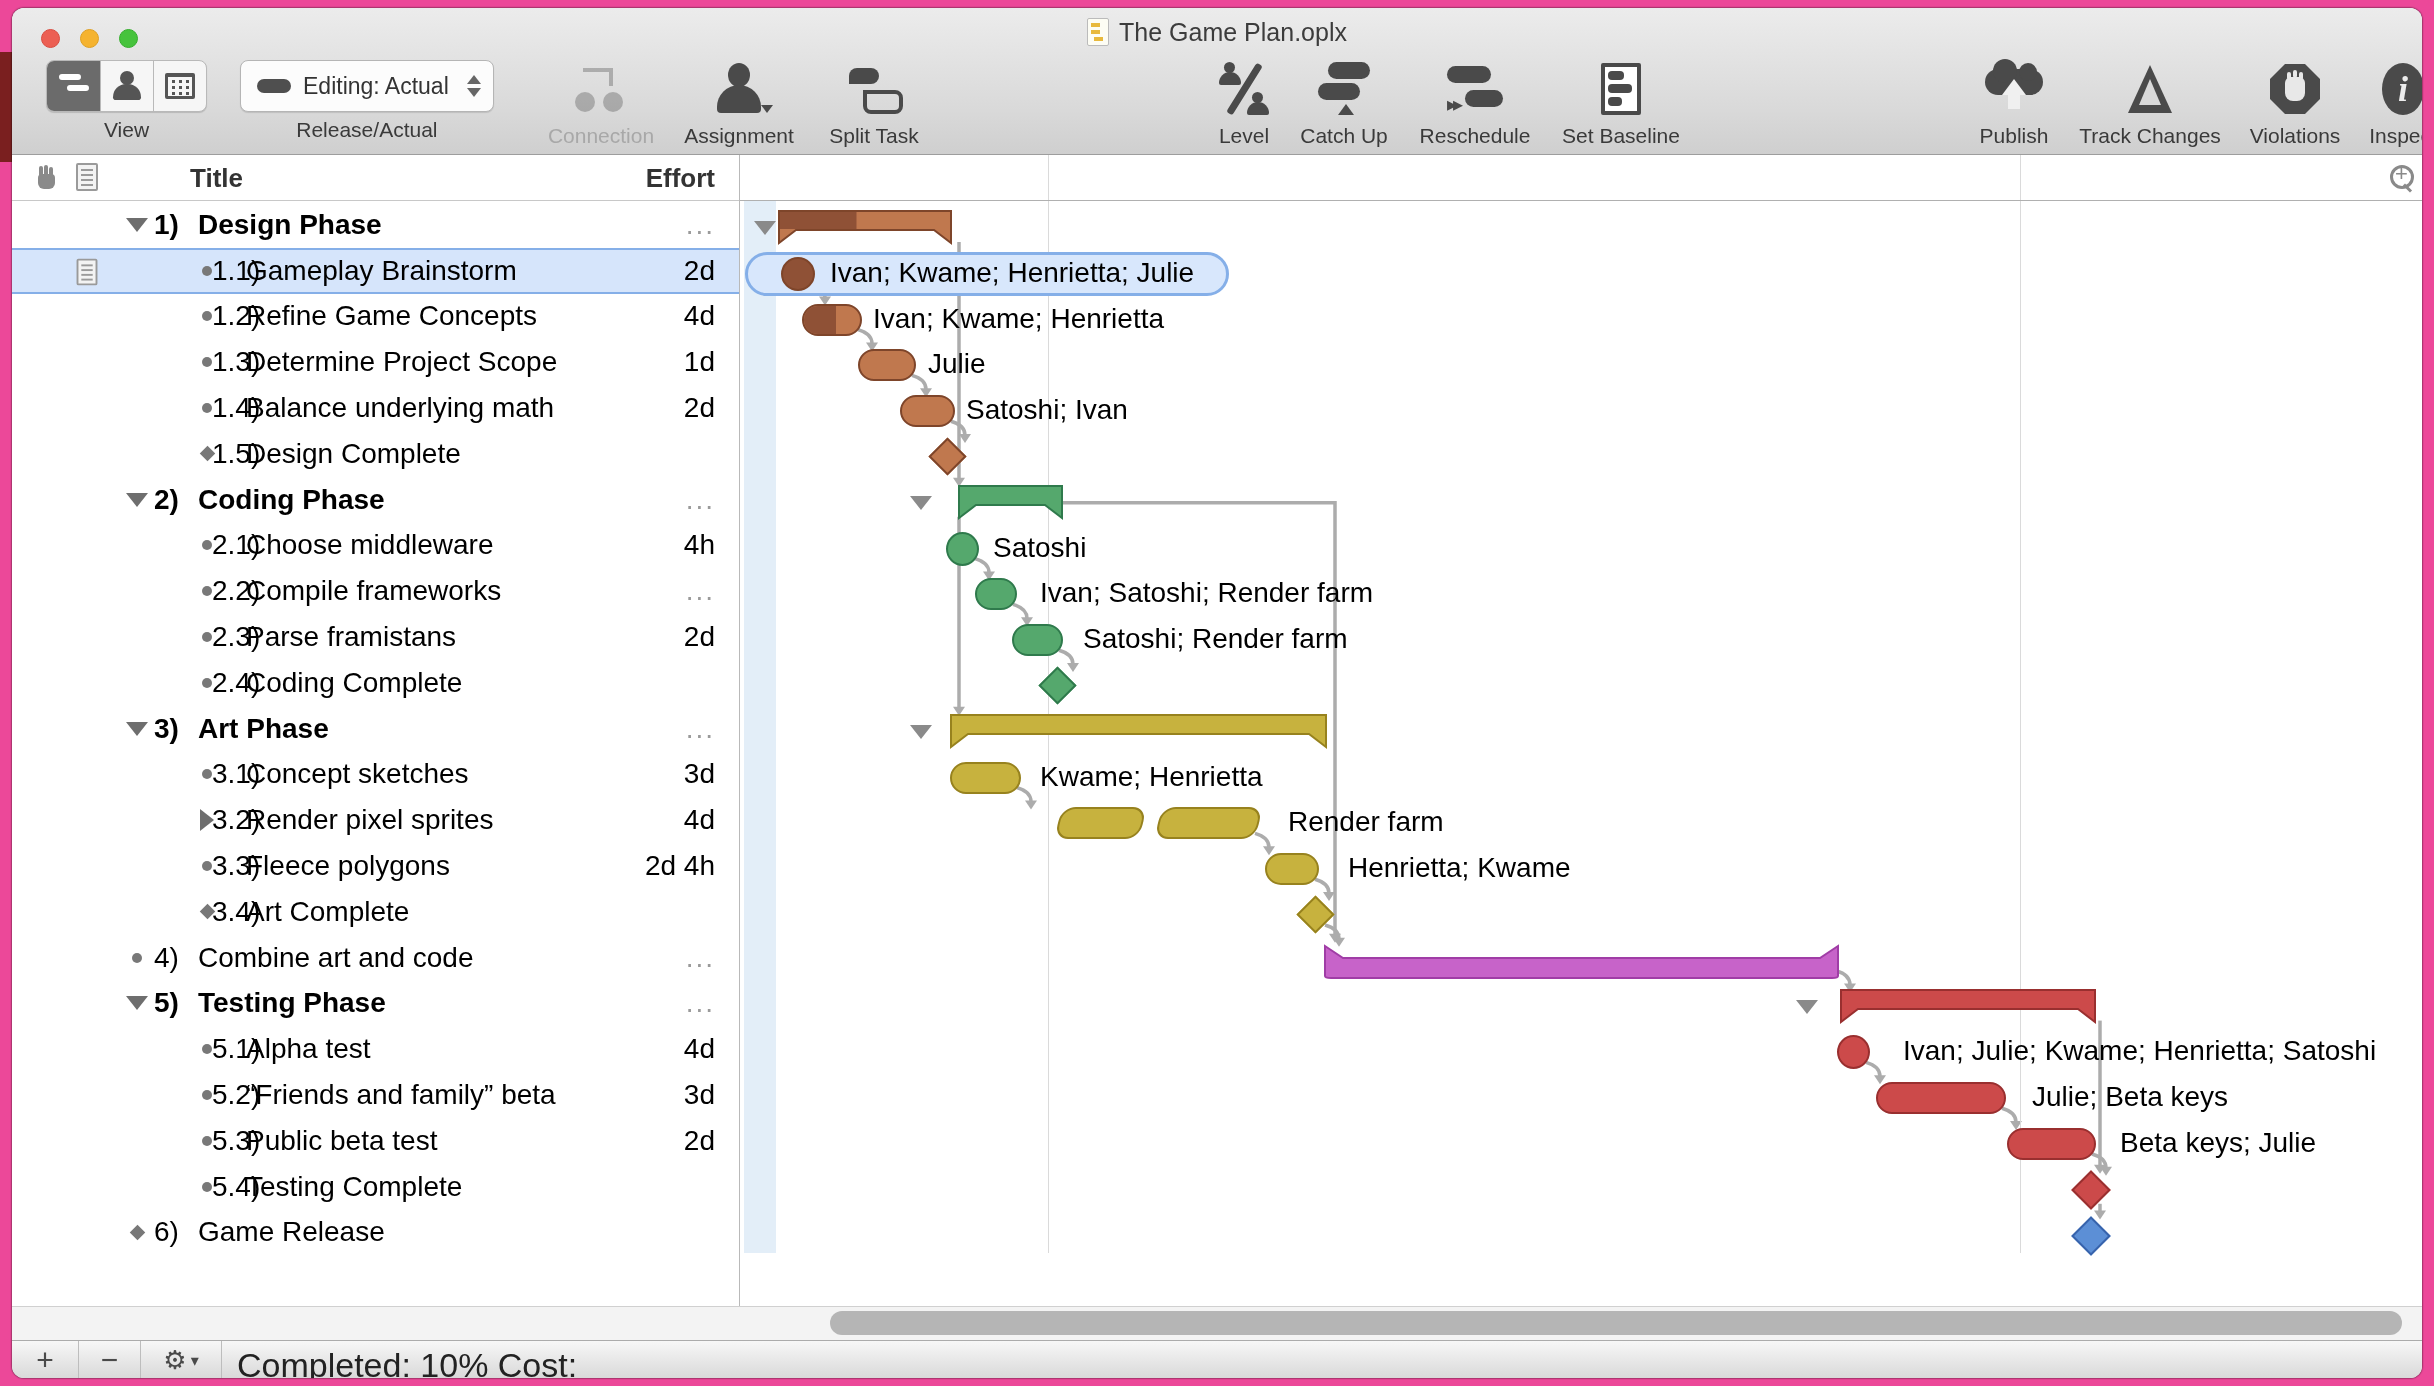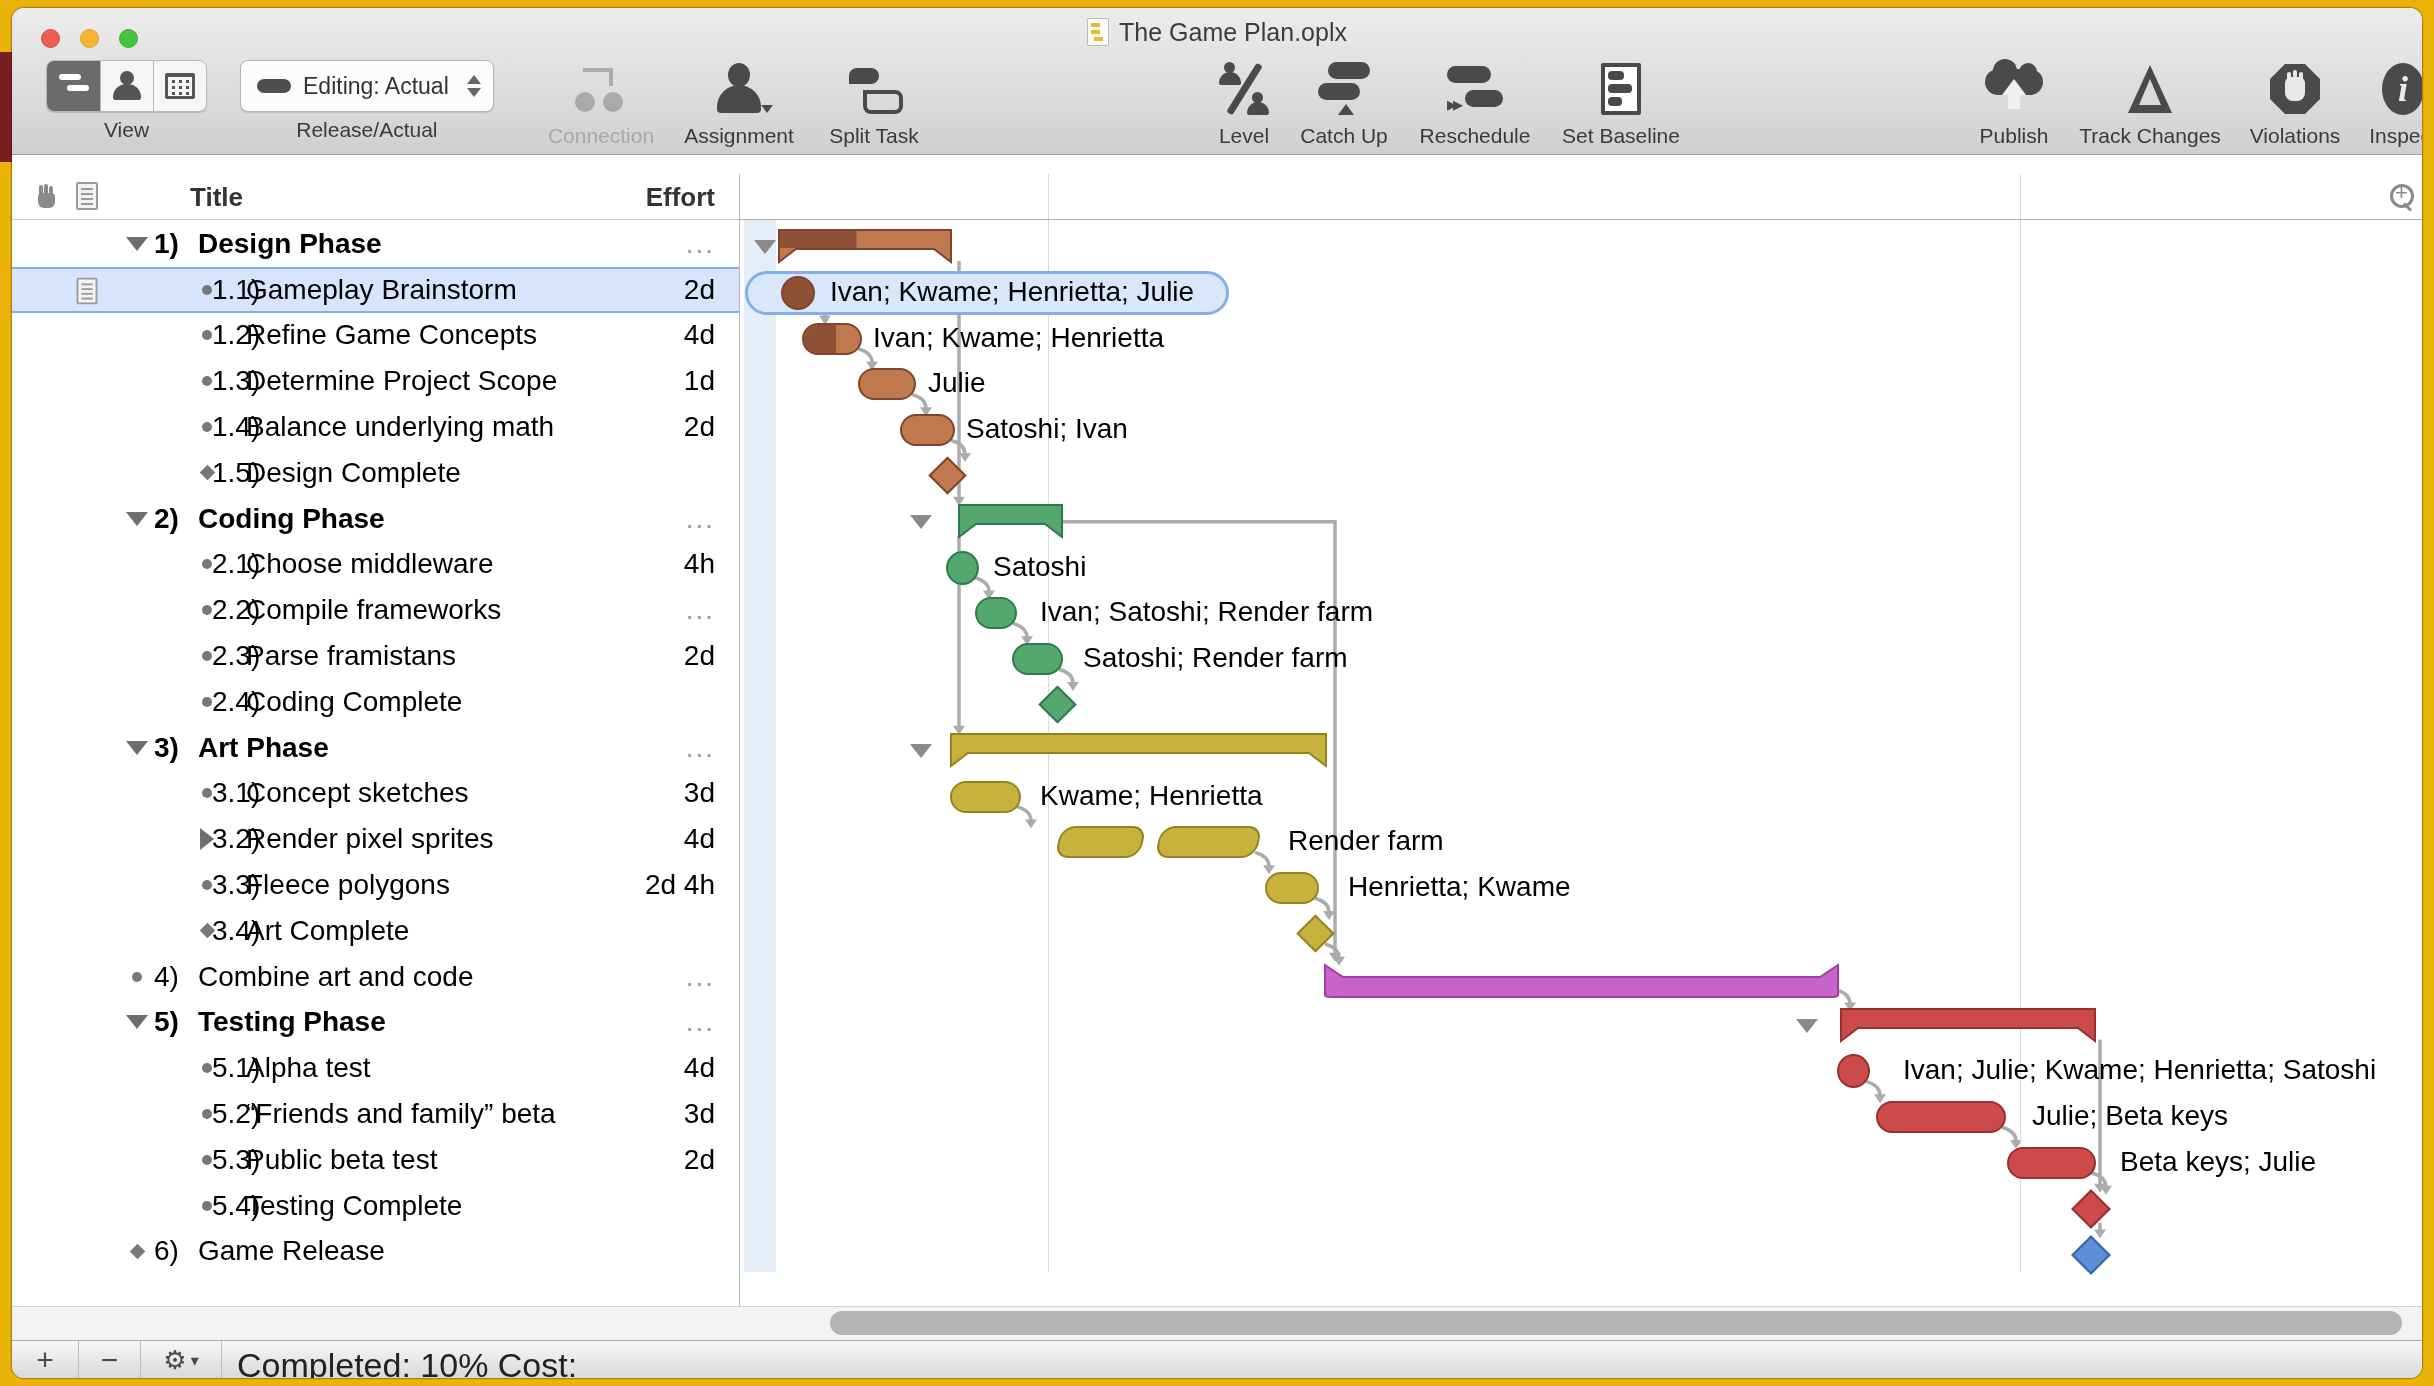--- a/index.html
+++ b/index.html
@@ -1,18 +1,18 @@
 <!DOCTYPE html>
 <html><head>
 <meta charset="utf-8">
 <style>
   html,body{margin:0;padding:0;background:#000;}
   *{box-sizing:border-box;}
   body{font-family:"Liberation Sans","DejaVu Sans",sans-serif;}
-  #screen{position:relative;width:2434px;height:1386px;background:#eab308;overflow:hidden;}
+  #screen{position:relative;width:2434px;height:1386px;background:#ec4899;overflow:hidden;}
   #red-sliver{position:absolute;left:0;top:52px;width:12px;height:110px;background:#7a1f1f;}
   #window{position:absolute;left:12px;top:8px;width:2410px;height:1370px;border-radius:12px;overflow:hidden;background:#fff;box-shadow:0 0 2px #000;}
 
   
   #chrome{position:absolute;left:0;top:0;width:100%;height:147px;
     background:linear-gradient(#ececec,#d9d9d9 70%,#cfcfcf);border-bottom:1px solid #9d9d9d;}
   #titlebar{position:absolute;left:0;top:0;width:100%;height:44px;}
   .light{position:absolute;top:21px;width:19px;height:19px;border-radius:50%;}
   #light-close{left:29px;background:#ec5f53;border:1px solid #d94c40;}
   #light-min{left:68px;background:#f5b32f;border:1px solid #dfa023;}
@@ -93,21 +93,21 @@
   .publish-ico .up{position:absolute;left:17px;top:16px;width:0;height:0;border-left:12px solid transparent;border-right:12px solid transparent;border-bottom:16px solid #f0f0f0;}
   .publish-ico .stem{position:absolute;left:23px;top:30px;width:12px;height:16px;background:#f0f0f0;}
   .track-ico{width:0;height:0;border-left:22px solid transparent;border-right:22px solid transparent;border-bottom:48px solid #4a4a4a;position:relative;}
   .track-ico:after{content:"";position:absolute;left:-11px;top:14px;width:0;height:0;border-left:11px solid transparent;border-right:11px solid transparent;border-bottom:26px solid #d9d9d9;}
   .viol-ico{width:50px;height:50px;background:#4a4a4a;clip-path:polygon(30% 0,70% 0,100% 30%,100% 70%,70% 100%,30% 100%,0 70%,0 30%);display:flex;align-items:center;justify-content:center;}
   .viol-hand{width:20px;height:24px;background:#e8e8e8;border-radius:6px 6px 8px 8px;position:relative;}
   .viol-hand:before{content:"";position:absolute;top:-5px;left:2px;width:4px;height:8px;background:#e8e8e8;box-shadow:6px -2px 0 #e8e8e8,12px 0 0 #e8e8e8;border-radius:2px;}
   .inspect-ico{width:42px;height:52px;border-radius:50%;background:#4a4a4a;display:flex;align-items:center;justify-content:center;color:#ececec;font-family:"Liberation Serif","DejaVu Serif",serif;font-style:italic;font-weight:bold;font-size:36px;}
 
   
-  #content{position:absolute;left:0;top:147px;width:100%;height:1151px;background:#fff;display:flex;margin-top:19px;}
+  #content{position:absolute;left:0;top:147px;width:100%;height:1151px;background:#fff;display:flex;}
   #outline{width:728px;height:100%;border-right:1px solid #b9b9b9;position:relative;background:#fff;}
   #outline-header{height:46px;border-bottom:1px solid #c8c8c8;position:relative;background:#fff;}
   .hdr-text{position:absolute;top:8px;font-size:26px;font-weight:bold;color:#333;}
   #hdr-title{left:178px;}
   #hdr-effort{right:24px;}
   .hand-icon{position:absolute;left:22px;top:10px;width:26px;height:26px;}
   .hand-icon .palm{position:absolute;left:4px;top:9px;width:17px;height:15px;background:#8a8a8a;border-radius:4px 4px 6px 6px;}
   .hand-icon .f{position:absolute;top:1px;left:5px;width:4px;height:11px;background:#8a8a8a;border-radius:2px;box-shadow:5px -1px 0 #8a8a8a,10px 1px 0 #8a8a8a;}
   .note-icon{width:22px;height:28px;background:#f3f3f3;border:2px solid #9a9a9a;border-radius:2px;position:relative;}
   .note-icon:before{content:"";position:absolute;left:3px;top:4px;right:3px;height:2px;background:#9a9a9a;box-shadow:0 5px 0 #9a9a9a,0 10px 0 #9a9a9a,0 15px 0 #9a9a9a;}

